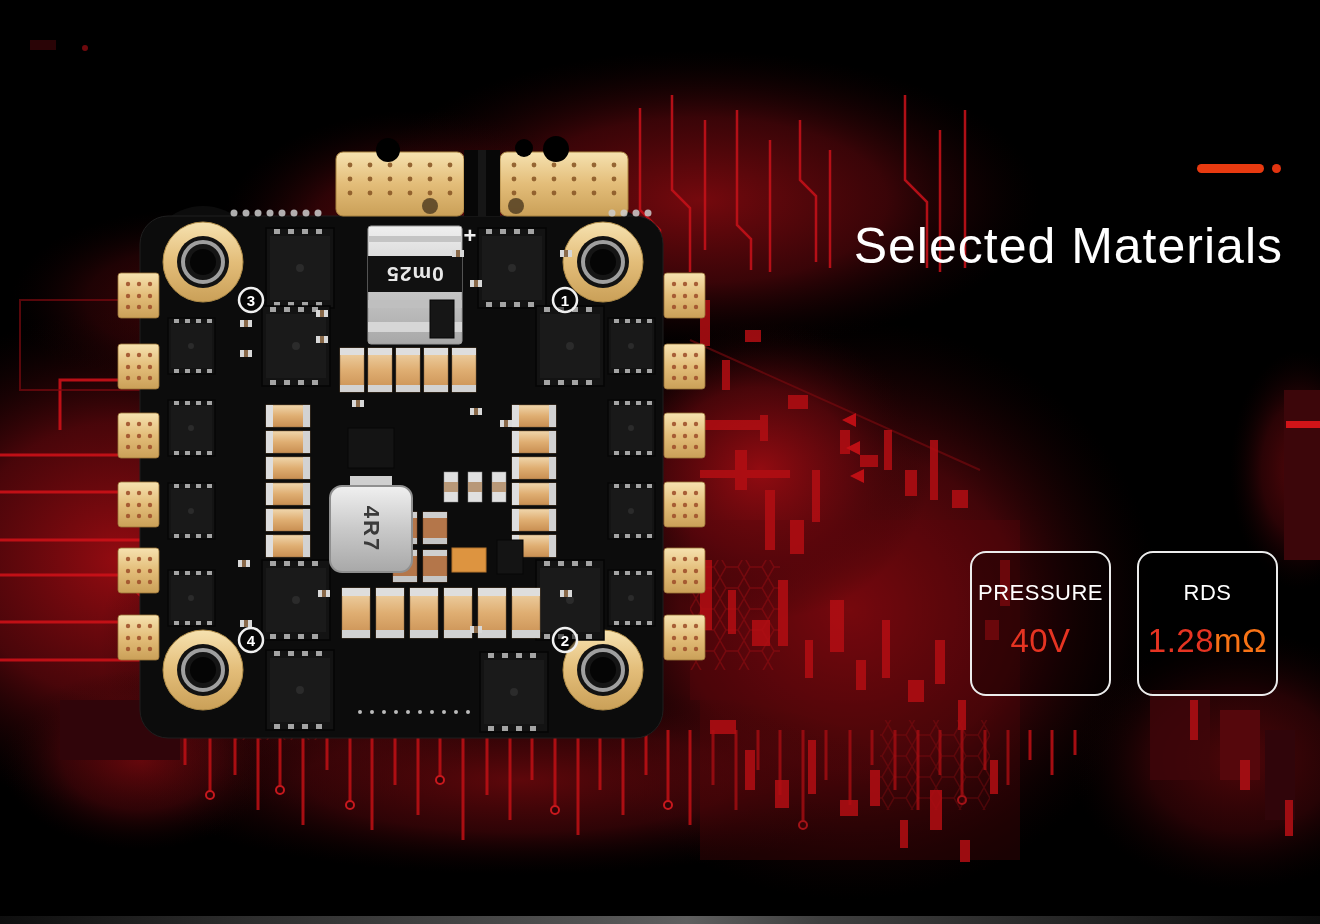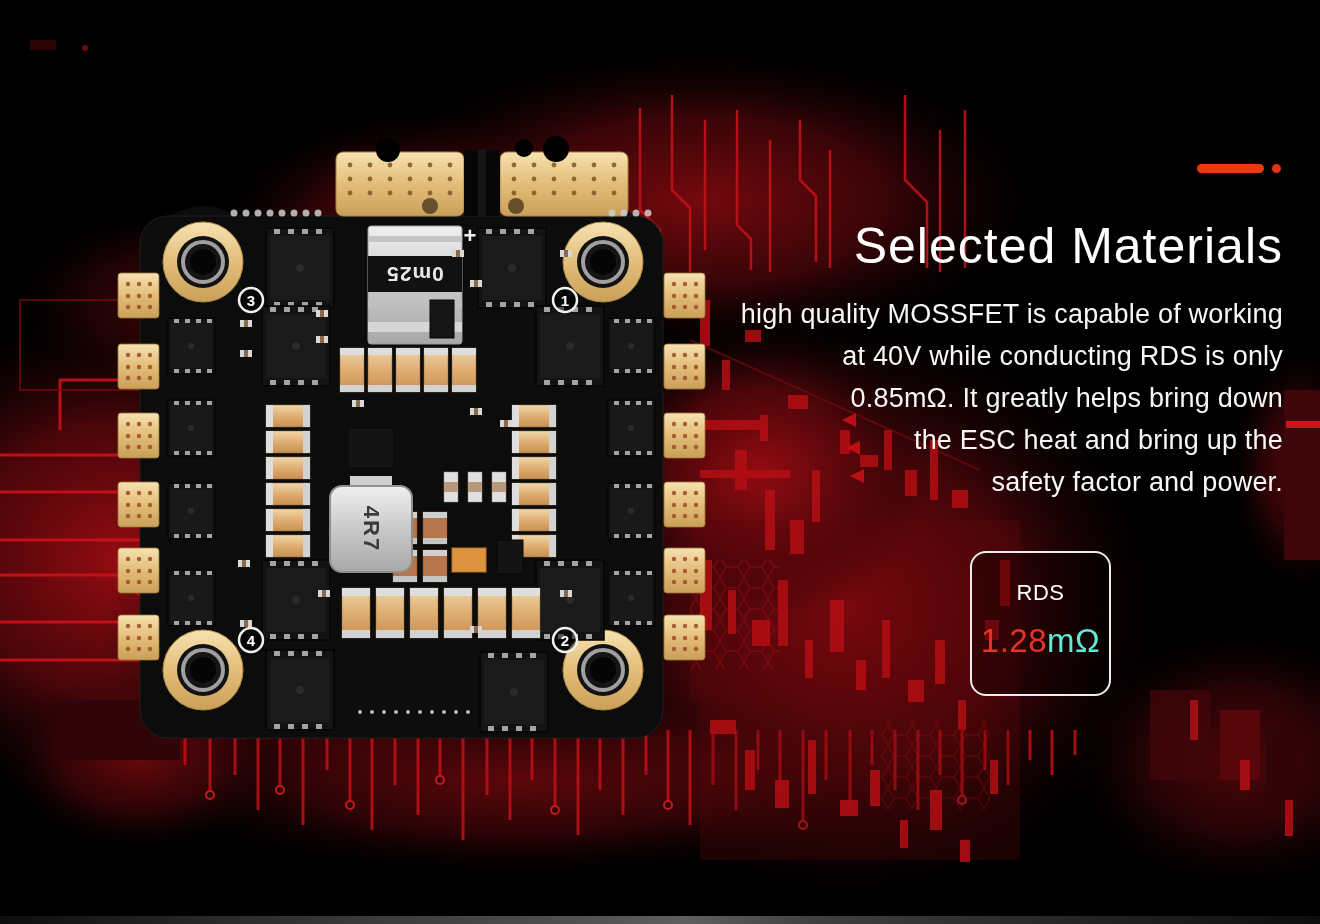--- a/index.html
+++ b/index.html
@@ -19,21 +19,21 @@
     text-align:right;color:#f7f7f7;font-size:27px;line-height:42px;font-weight:400;
     letter-spacing:0.2px;white-space:nowrap;
   }
   .cards{position:absolute;left:970px;top:551px;display:flex;gap:26px;}
   .spec-card{
     box-sizing:border-box;width:141px;height:145px;border:2px solid #ececec;border-radius:16px;
     background:rgba(0,0,0,0.35);display:flex;flex-direction:column;align-items:center;
   }
   .spec-card .label{margin-top:27px;font-size:22px;color:#ffffff;letter-spacing:0.5px;}
   .spec-card .value{margin-top:16px;font-size:33px;color:#e63422;letter-spacing:0.5px;}
-  .spec-card .value .unit{color:#5eead4;}
+  .spec-card .value .unit{color:#f97316;}
   .bottom-bar{
     position:absolute;left:0;right:0;bottom:0;height:8px;
     background:linear-gradient(90deg,#0e0e0e 0%,#2c2c2c 18%,#525252 45%,#5f5f5f 52%,#3f3f3f 62%,#202020 85%,#0d0d0d 100%);
   }
 </style>
 </head>
 <body>
 
 <div class="stage">
 
@@ -497,29 +497,26 @@
     </g>
   </svg>
 
   <div class="accent">
     <span class="dash"></span>
     <span class="dot"></span>
   </div>
 
   <h1 class="hero-heading">Selected Materials</h1>
 
-  <div class="para">
-    <div>high quality MOSSFET is capable of working</div>
-    <div>at 40V while conducting RDS is only</div>
-    <div>0.85mΩ. It greatly helps bring down</div>
-    <div>the ESC heat and bring up the</div>
-    <div>safety factor and power.</div>
-  </div>
 
   <div class="cards">
+    <div class="spec-card">
+      <div class="label">PRESSURE</div>
+      <div class="value"><span>40V</span><span class="unit"></span></div>
+    </div>
     <div class="spec-card">
       <div class="label">RDS</div>
       <div class="value"><span>1.28</span><span class="unit">mΩ</span></div>
     </div>
   </div>
 
   <div class="bottom-bar"></div>
 </div>
 
 </body></html>

